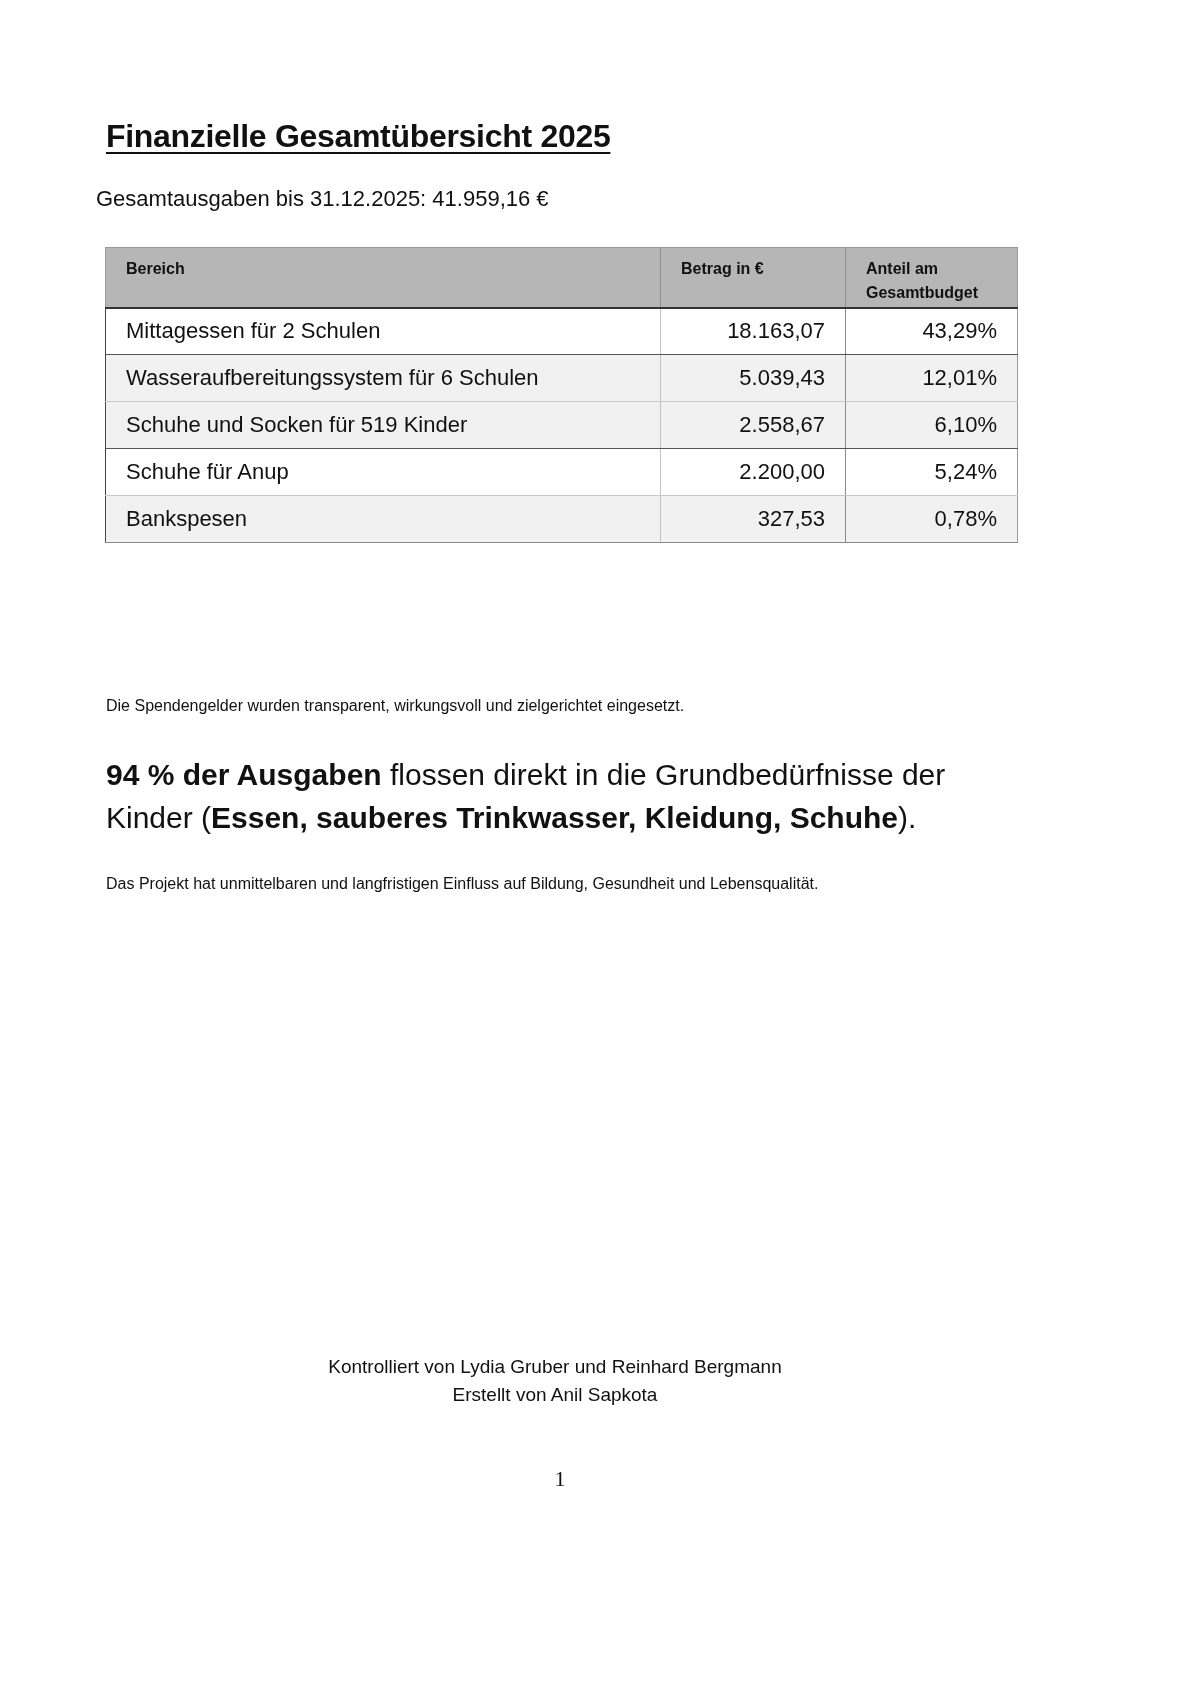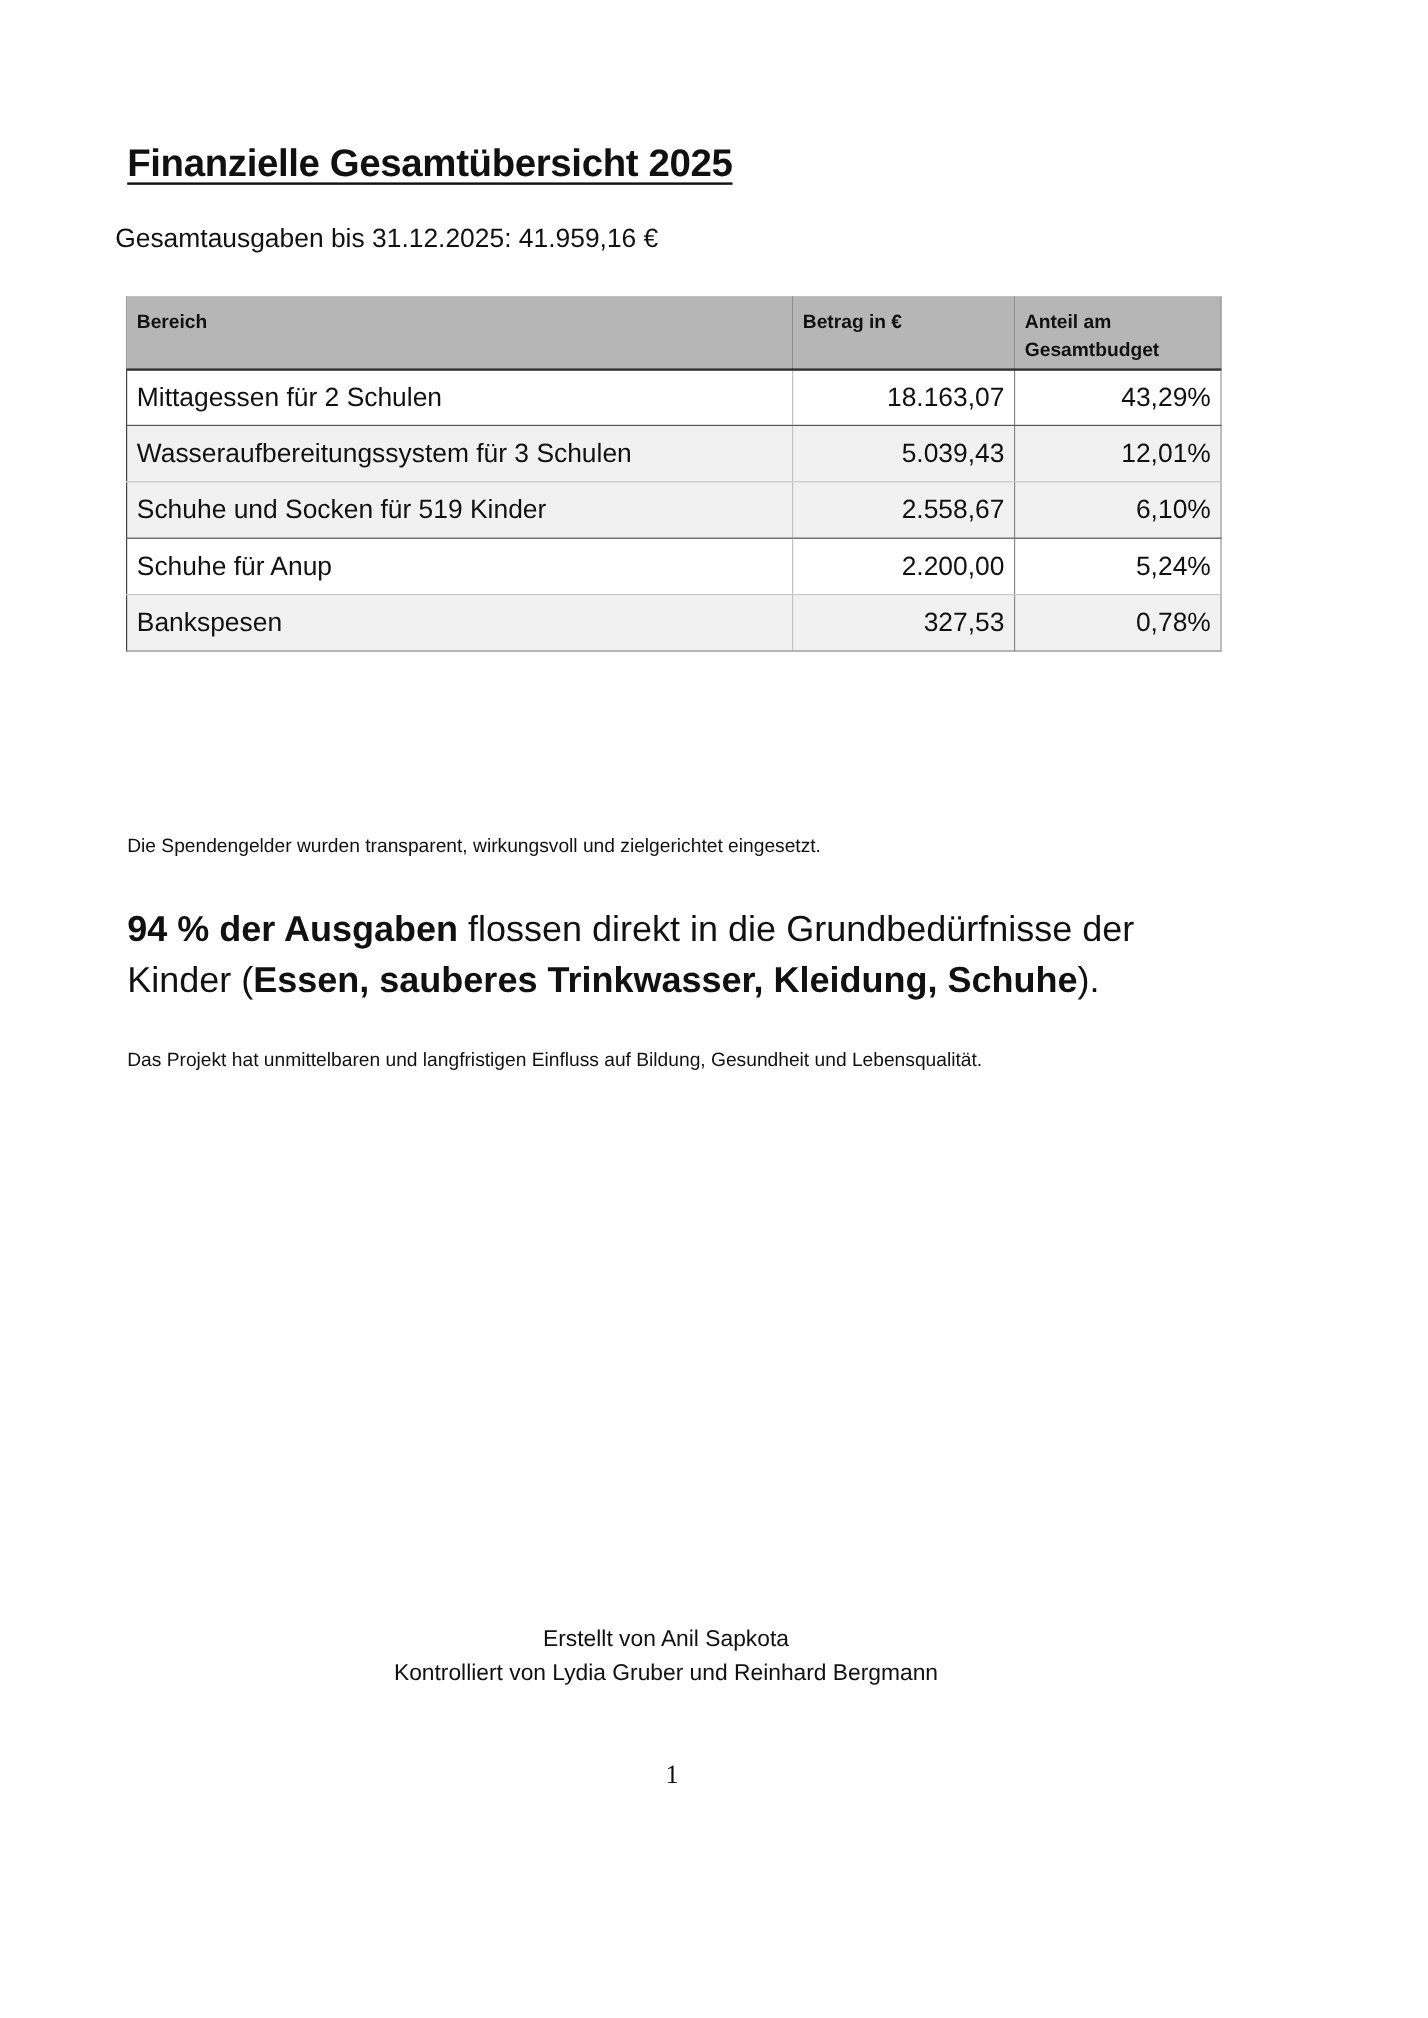--- a/index.html
+++ b/index.html
@@ -1,20 +1,20 @@
 <!DOCTYPE html>
 <html><head>
   <meta charset="utf-8">
   <style>
     html, body { margin: 0; padding: 0; background: #ffffff; }
     body { width: 1190px; height: 1682px; position: relative; font-family: "Liberation Sans", "DejaVu Sans", sans-serif; color: #111111; overflow: hidden; }
     .page-title { position: absolute; left: 106px; top: 118px; margin: 0; font-size: 32px; font-weight: bold; text-decoration: underline; text-decoration-thickness: 2px; text-underline-offset: 5px; letter-spacing: -0.3px; }
     .total-line { position: absolute; left: 96px; top: 186px; margin: 0; font-size: 22px; }
     table.budget { position: absolute; left: 105px; top: 247px; width: 912px; border-collapse: collapse; table-layout: fixed; }
-    table.budget th, table.budget td { padding: 0 8px; }
+    table.budget th, table.budget td { padding: 0 20px; }
     table.budget thead tr { background: #b5b6b5; height: 60px; }
     table.budget th { font-size: 16px; font-weight: bold; text-align: left; vertical-align: top; padding-top: 9px; line-height: 24px; border-right: 1px solid #8f8f8f; border-top: 1px solid #9a9a9a; }
     table.budget th:first-child { border-left: 1px solid #9a9a9a; }
     table.budget th:last-child { border-right: 1px solid #9a9a9a; }
     table.budget thead tr { border-bottom: 2px solid #333333; }
     table.budget tbody tr { height: 47px; }
     table.budget td { font-size: 22px; vertical-align: middle; border-bottom: 1px solid #c8c8c8; }
     table.budget td.c-area { border-left: 1.5px solid #444444; }
     table.budget td.c-amount { text-align: right; border-left: 1px solid #c2c2c2; border-right: 1px solid #8a8a8a; }
     table.budget td.c-share { text-align: right; border-right: 1px solid #9a9a9a; }
@@ -49,21 +49,21 @@
       <th>Anteil am Gesamtbudget</th>
     </tr>
   </thead>
   <tbody>
     <tr class="strong-bottom">
       <td class="c-area">Mittagessen für 2 Schulen</td>
       <td class="c-amount">18.163,07</td>
       <td class="c-share">43,29%</td>
     </tr>
     <tr class="shade">
-      <td class="c-area">Wasseraufbereitungssystem für 3 Schulen</td>
+      <td class="c-area">Wasseraufbereitungssystem für 6 Schulen</td>
       <td class="c-amount">5.039,43</td>
       <td class="c-share">12,01%</td>
     </tr>
     <tr class="shade strong-bottom">
       <td class="c-area">Schuhe und Socken für 519 Kinder</td>
       <td class="c-amount">2.558,67</td>
       <td class="c-share">6,10%</td>
     </tr>
     <tr>
       <td class="c-area">Schuhe für Anup</td>
@@ -78,17 +78,17 @@
   </tbody>
 </table>
 
 <p class="para p1">Die Spendengelder wurden transparent, wirkungsvoll und zielgerichtet eingesetzt.</p>
 
 <p class="para p2"><b>94 % der Ausgaben</b><span> flossen direkt in die Grundbedürfnisse der Kinder (</span><b>Essen, sauberes Trinkwasser, Kleidung, Schuhe</b><span>).</span></p>
 
 <p class="para p3">Das Projekt hat unmittelbaren und langfristigen Einfluss auf Bildung, Gesundheit und Lebensqualität.</p>
 
 <div class="footer">
+  <div>Kontrolliert von Lydia Gruber und Reinhard Bergmann</div>
   <div>Erstellt von Anil Sapkota</div>
-  <div>Kontrolliert von Lydia Gruber und Reinhard Bergmann</div>
 </div>
 
 <div class="page-number">1</div>
 
 </body></html>

